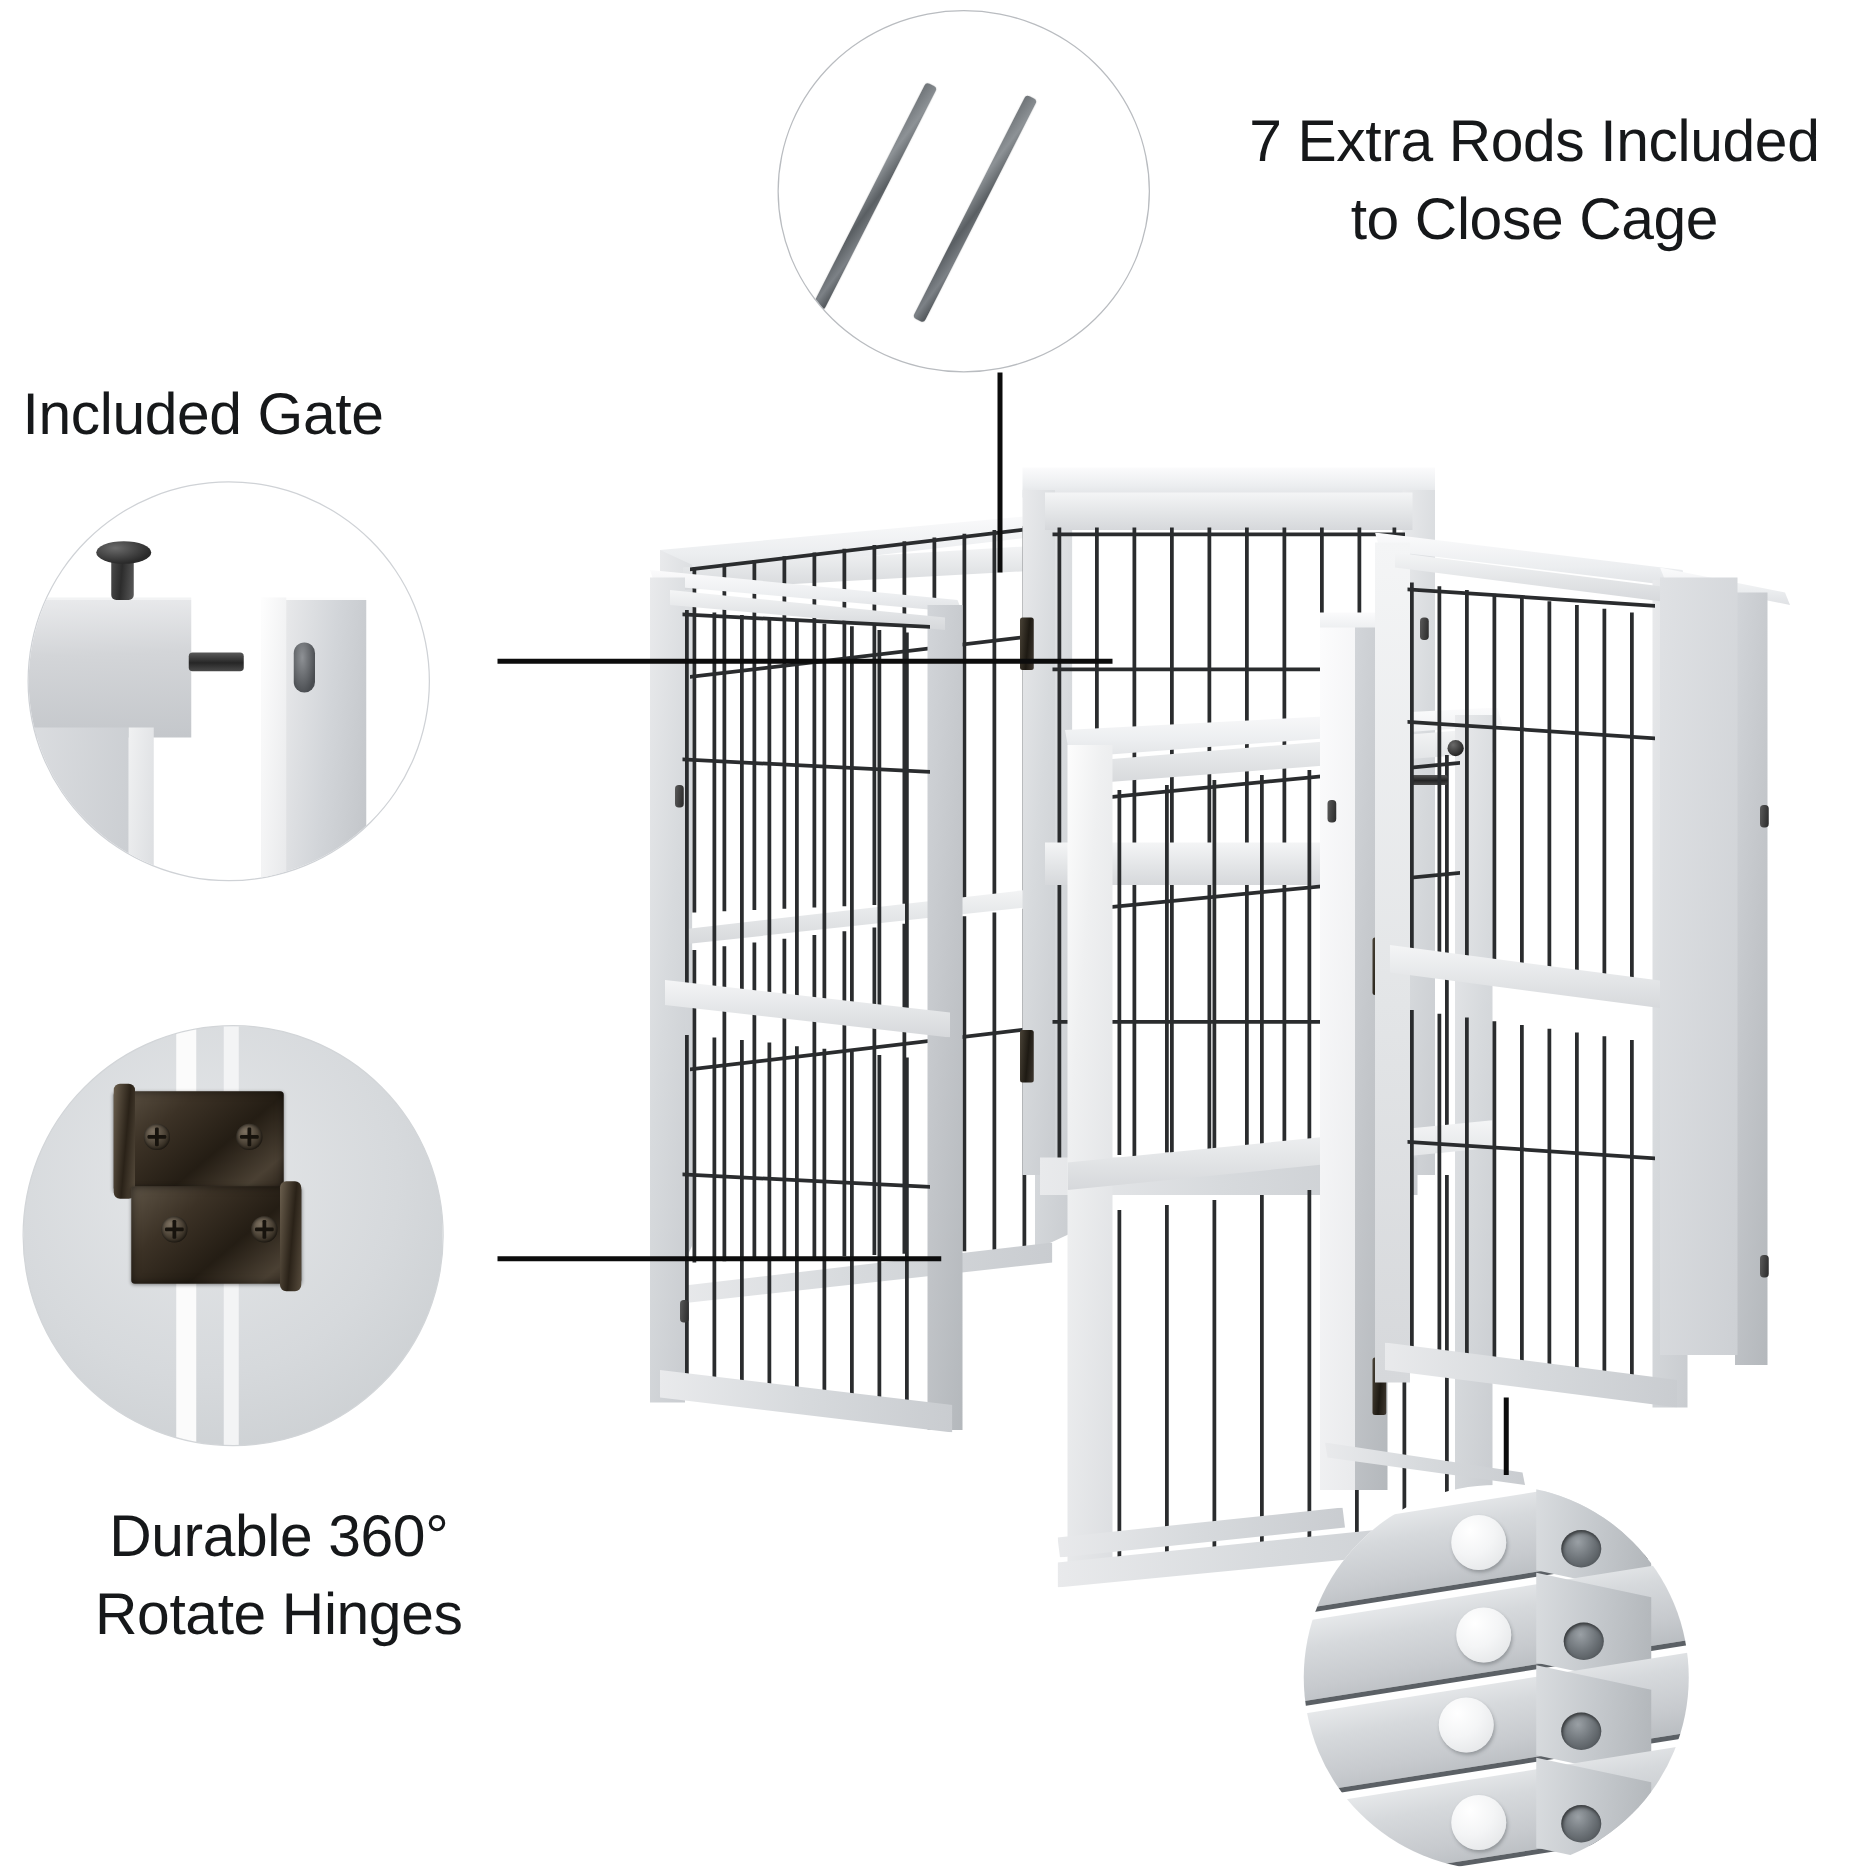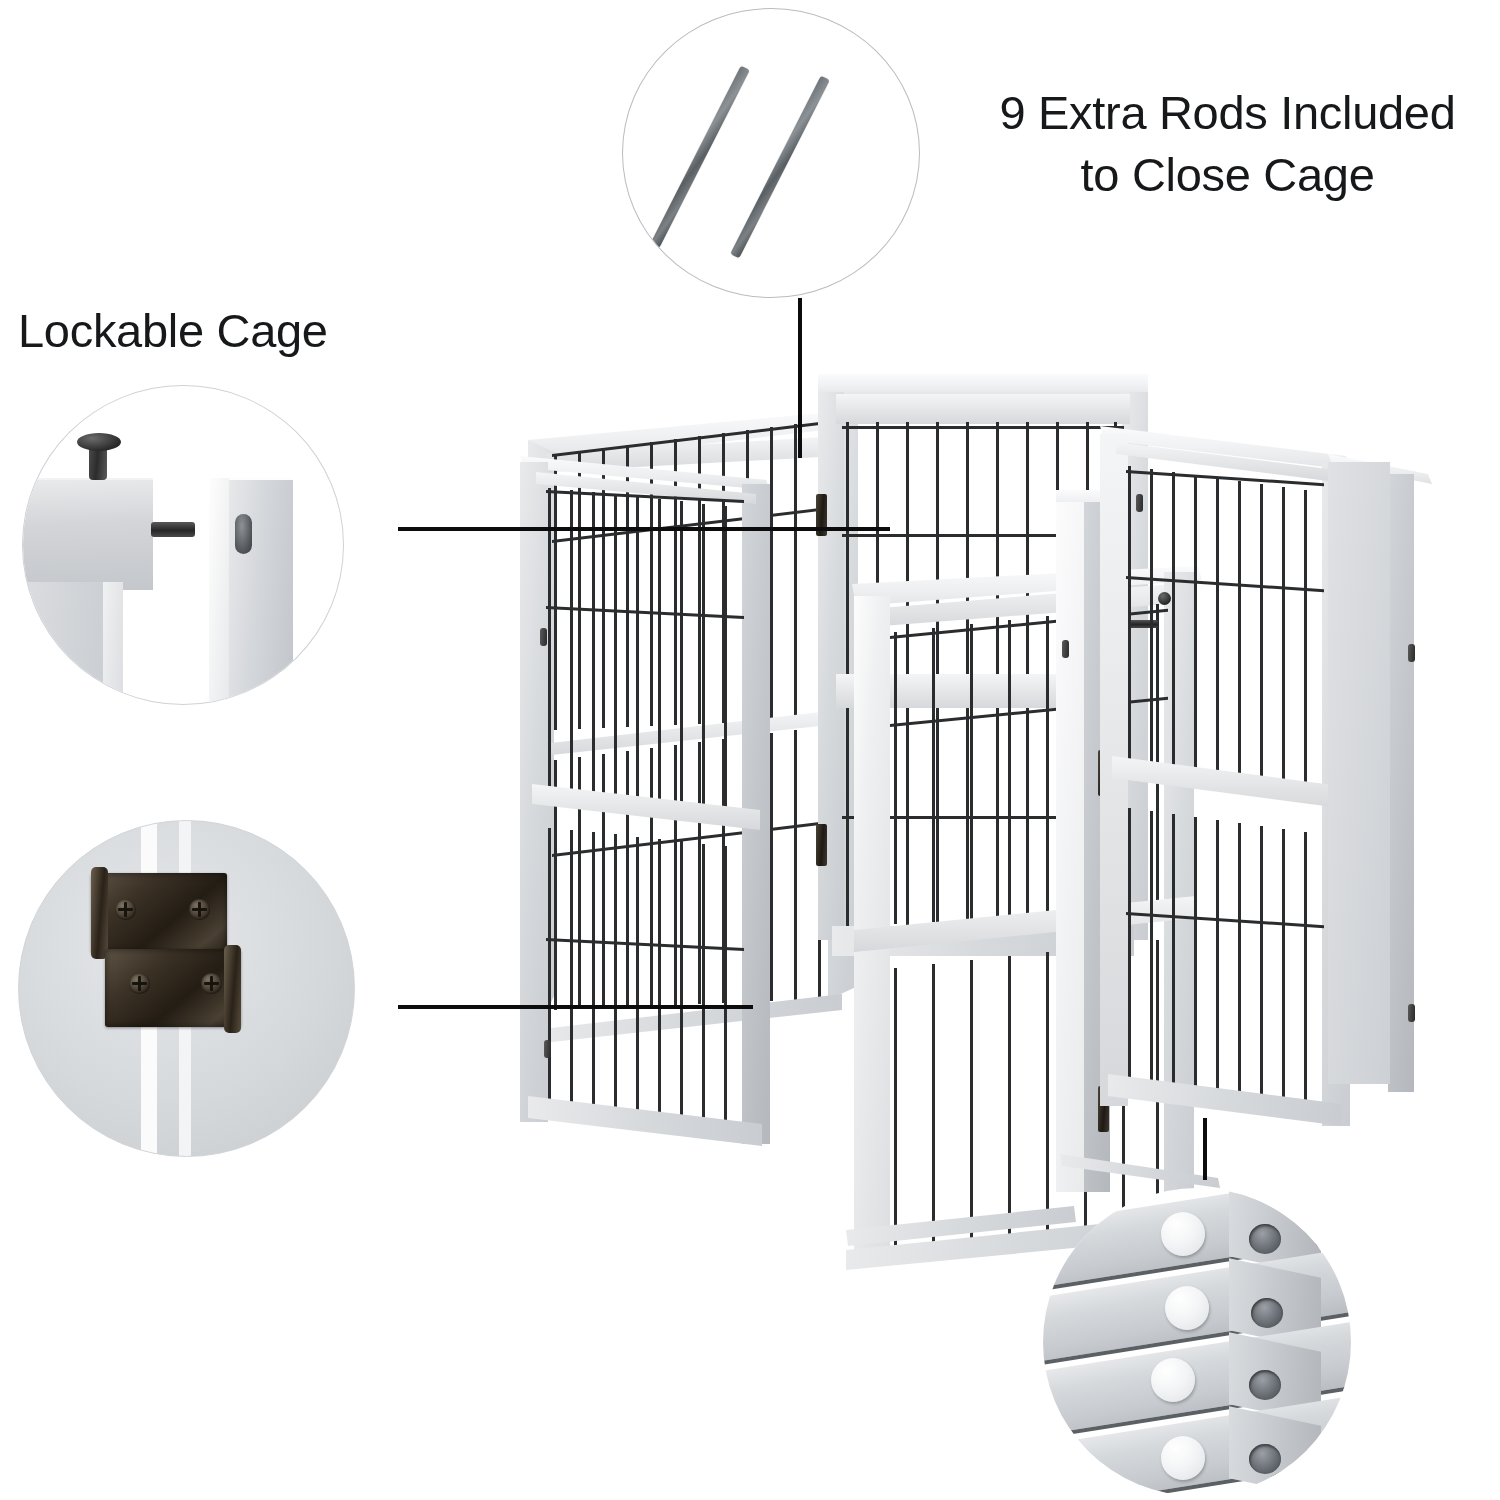--- a/index.html
+++ b/index.html
@@ -512,20 +512,22 @@
     <div class="rubber-foot" id="foot-1"></div>
     <div class="pad-hole" id="hole-1"></div>
     <div class="rubber-foot" id="foot-2"></div>
     <div class="pad-hole" id="hole-2"></div>
     <div class="rubber-foot" id="foot-3"></div>
     <div class="pad-hole" id="hole-3"></div>
     <div class="rubber-foot" id="foot-4"></div>
     <div class="pad-hole" id="hole-4"></div>
   </div>
 
-  <div class="callout-text" id="label-rods">9 Extra Rods Included
+  <div class="callout-text" id="label-rods">7 Extra Rods Included
 to Close Cage</div>
 
-  <div class="callout-text" id="label-lock">Lockable Cage</div>
-
+  <div class="callout-text" id="label-lock">Included Gate</div>
+
+  <div class="callout-text" id="label-hinges">Durable 360°
+Rotate Hinges</div>
 
 
 </div>
 
 </body></html>

